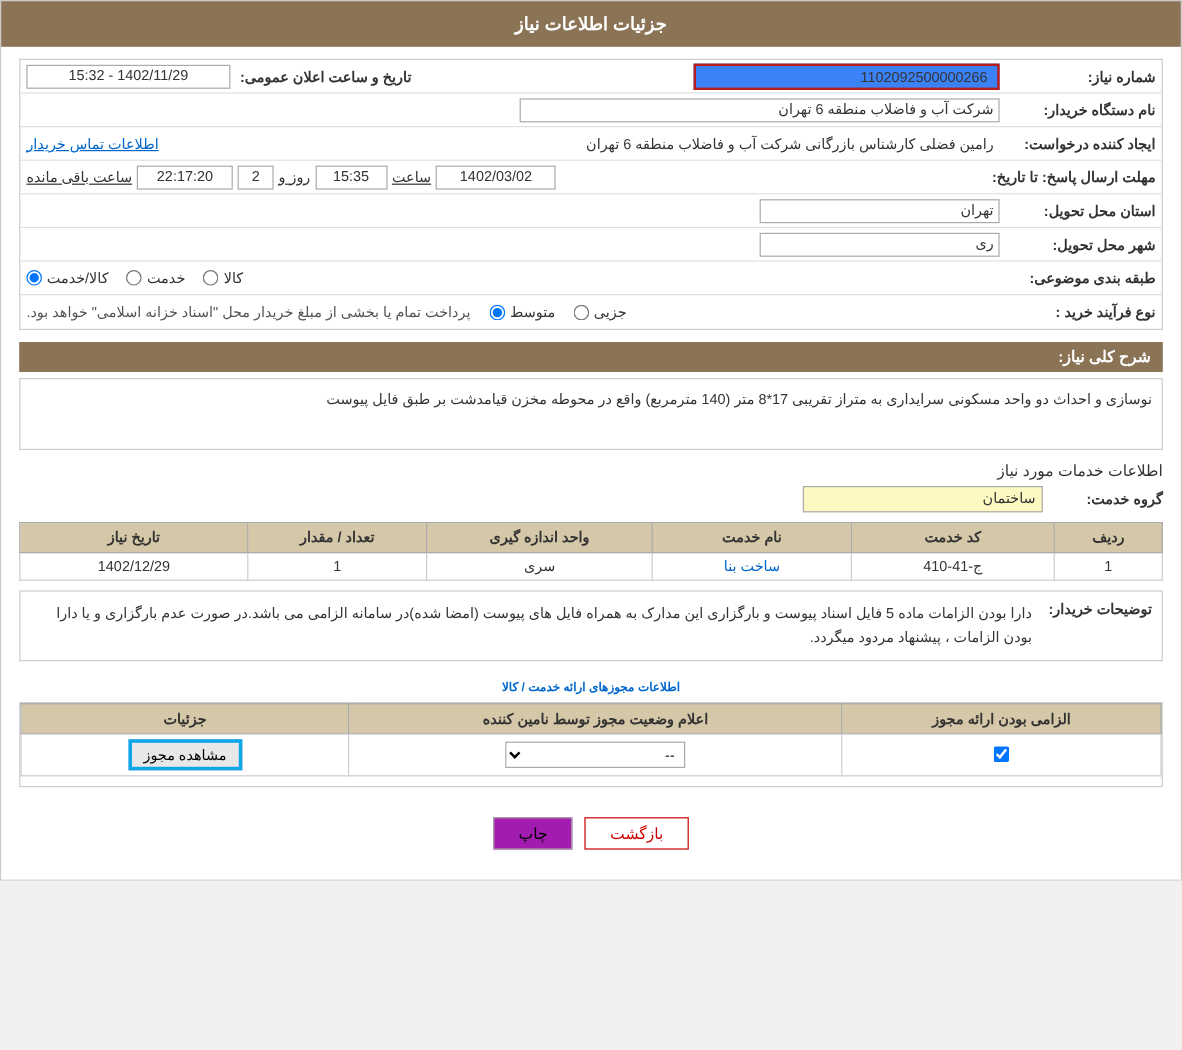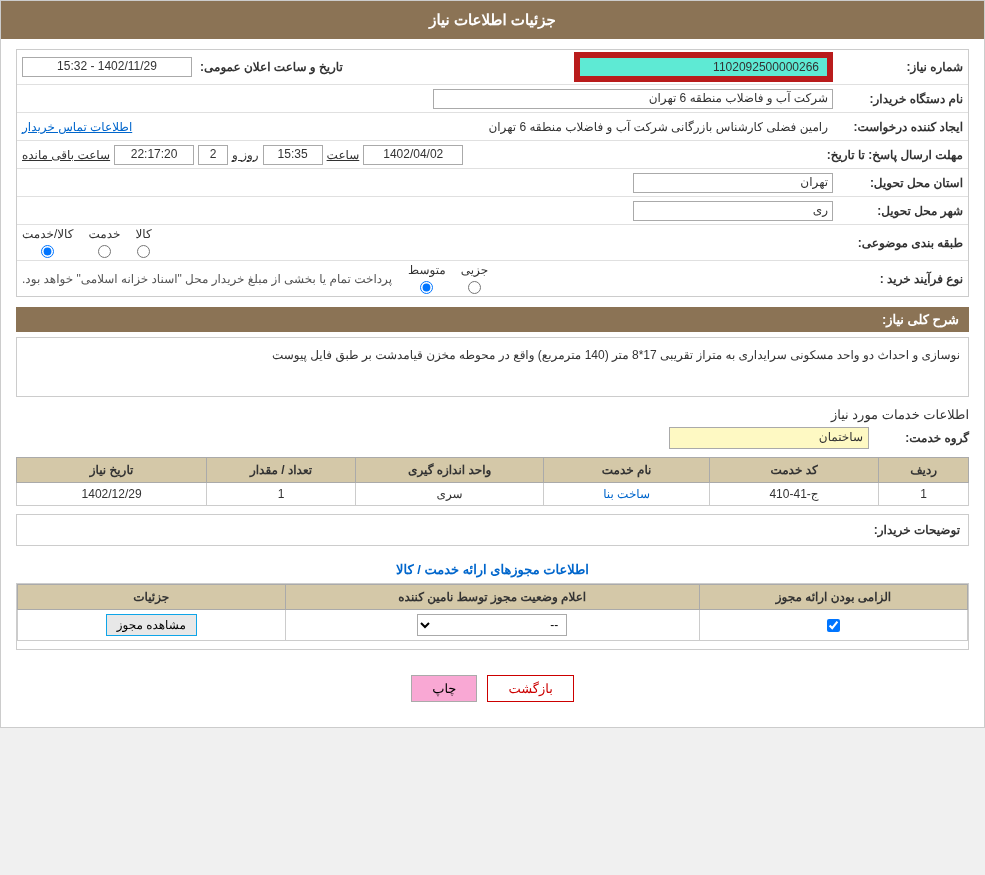--- a/index.html
+++ b/index.html
@@ -82,21 +82,20 @@
     .radio-group {
       display: flex;
       align-items: center;
       gap: 15px;
       justify-content: flex-end;
     }
     .radio-item {
       display: flex;
       align-items: center;
       gap: 4px;
-      flex-direction: column;
     }
     .section-title {
       background: #8B7355;
       color: #fff;
       padding: 5px 10px;
       font-weight: bold;
       font-size: 13px;
       margin-bottom: 5px;
     }
     .description-box {
@@ -157,32 +156,32 @@
       min-width: 100px;
       text-align: right;
       padding-left: 8px;
       vertical-align: top;
     }
     .blue-section-link {
       color: #0066cc;
       text-align: center;
       font-weight: bold;
       padding: 6px;
-      font-size: 13px;
+      font-size: 10px;
     }
     .permissions-section {
       border: 1px solid #ccc;
       margin-bottom: 10px;
       background: #fff;
     }
     .perm-table th {
       background: #d4c8a8;
     }
     .view-btn {
-      border: 1px solid #0ea5e9;
+      border: 3px solid #0ea5e9;
       background: #e8e8e8;
       padding: 3px 10px;
       cursor: pointer;
       font-size: 12px;
       font-family: Tahoma, Arial, sans-serif;
     }
     .select-field {
       border: 1px solid #aaa;
       background: #fff;
       padding: 2px 4px;
@@ -190,21 +189,21 @@
       font-family: Tahoma, Arial, sans-serif;
       font-size: 12px;
     }
     .bottom-buttons {
       display: flex;
       justify-content: center;
       gap: 10px;
       padding: 15px;
     }
     .btn-print {
-      background: #f9a8d4;
+      background: #a21caf;
       border: 1px solid #aaa;
       padding: 5px 20px;
       font-size: 13px;
       cursor: pointer;
       font-family: Tahoma, Arial, sans-serif;
     }
     .btn-back {
       background: #fff;
       border: 1px solid #cc0000;
       color: #cc0000;
@@ -227,41 +226,41 @@
   <div class="page-header">
     <span>جزئیات اطلاعات نیاز</span>
   </div>
 
   <div class="content-area">
 
     <div class="info-section">
 
       <div class="info-row">
         <span class="label">شماره نیاز:</span>
-        <span class="value" style="border:6px solid #b91c1c; padding:2px 8px; min-width:250px; display:inline-block; background:#5eead4;">1102092500000266</span>
+        <span class="value" style="border:2px solid #b91c1c; padding:2px 8px; min-width:250px; display:inline-block; background:#3b82f6;">1102092500000266</span>
         <span style="flex:1;"></span>
         <span class="label">تاریخ و ساعت اعلان عمومی:</span>
         <span class="inline-field" style="min-width:170px; text-align:center;">1402/11/29 - 15:32</span>
       </div>
 
       <div class="info-row">
         <span class="label">نام دستگاه خریدار:</span>
         <span class="inline-field" style="min-width:400px; ">شرکت آب و فاضلاب منطقه 6 تهران</span>
       </div>
 
       <div class="info-row">
         <span class="label">ایجاد کننده درخواست:</span>
         <span class="value" style="flex:1; text-align:right;">رامین  فضلی  کارشناس بازرگانی شرکت آب و فاضلاب منطقه 6 تهران</span>
         <span class="blue-link" style="margin-right:10px; white-space:nowrap;">اطلاعات تماس خریدار</span>
       </div>
 
       <div class="info-row">
         <span class="label">مهلت ارسال پاسخ: تا تاریخ:</span>
         <div class="date-time-row" style="flex:1;">
-          <span class="inline-field" style="min-width:100px; text-align:center;">1402/04/02</span>
+          <span class="inline-field" style="min-width:100px; text-align:center;">1402/03/02</span>
           <span class="small-label">ساعت</span>
           <span class="inline-field" style="min-width:60px; text-align:center;">15:35</span>
           <span class="small-label">روز و</span>
           <span class="inline-field" style="min-width:30px; text-align:center;">2</span>
           <span class="inline-field" style="min-width:80px; text-align:center;">22:17:20</span>
           <span class="small-label">ساعت باقی مانده</span>
         </div>
       </div>
 
       <div class="info-row">
@@ -343,20 +342,21 @@
         <td>سری</td>
         <td>1</td>
         <td>1402/12/29</td>
       </tr>
           </tbody>
       </table>
     </div>
 
     <div style="display:flex; align-items:flex-start; border:1px solid #ccc; padding:8px; margin-bottom:10px; background:#fff;">
       <span class="notes-label">توضیحات خریدار:</span>
+      <div style="flex:1; text-align:right; line-height:1.7;">دارا بودن الزامات ماده 5 فایل اسناد پیوست و بارگزاری این مدارک به همراه فایل های پیوست (امضا شده)در سامانه الزامی می باشد.در صورت عدم بارگزاری و یا دارا بودن الزامات ، پیشنهاد مردود میگردد.</div>
     </div>
 
     <div class="blue-section-link">اطلاعات مجوزهای ارائه خدمت / کالا</div>
 
     <div class="permissions-section">
       <table class="perm-table">
         <thead>
           <tr>
             <th>الزامی بودن ارائه مجوز</th>
             <th>اعلام وضعیت مجوز توسط نامین کننده</th>

